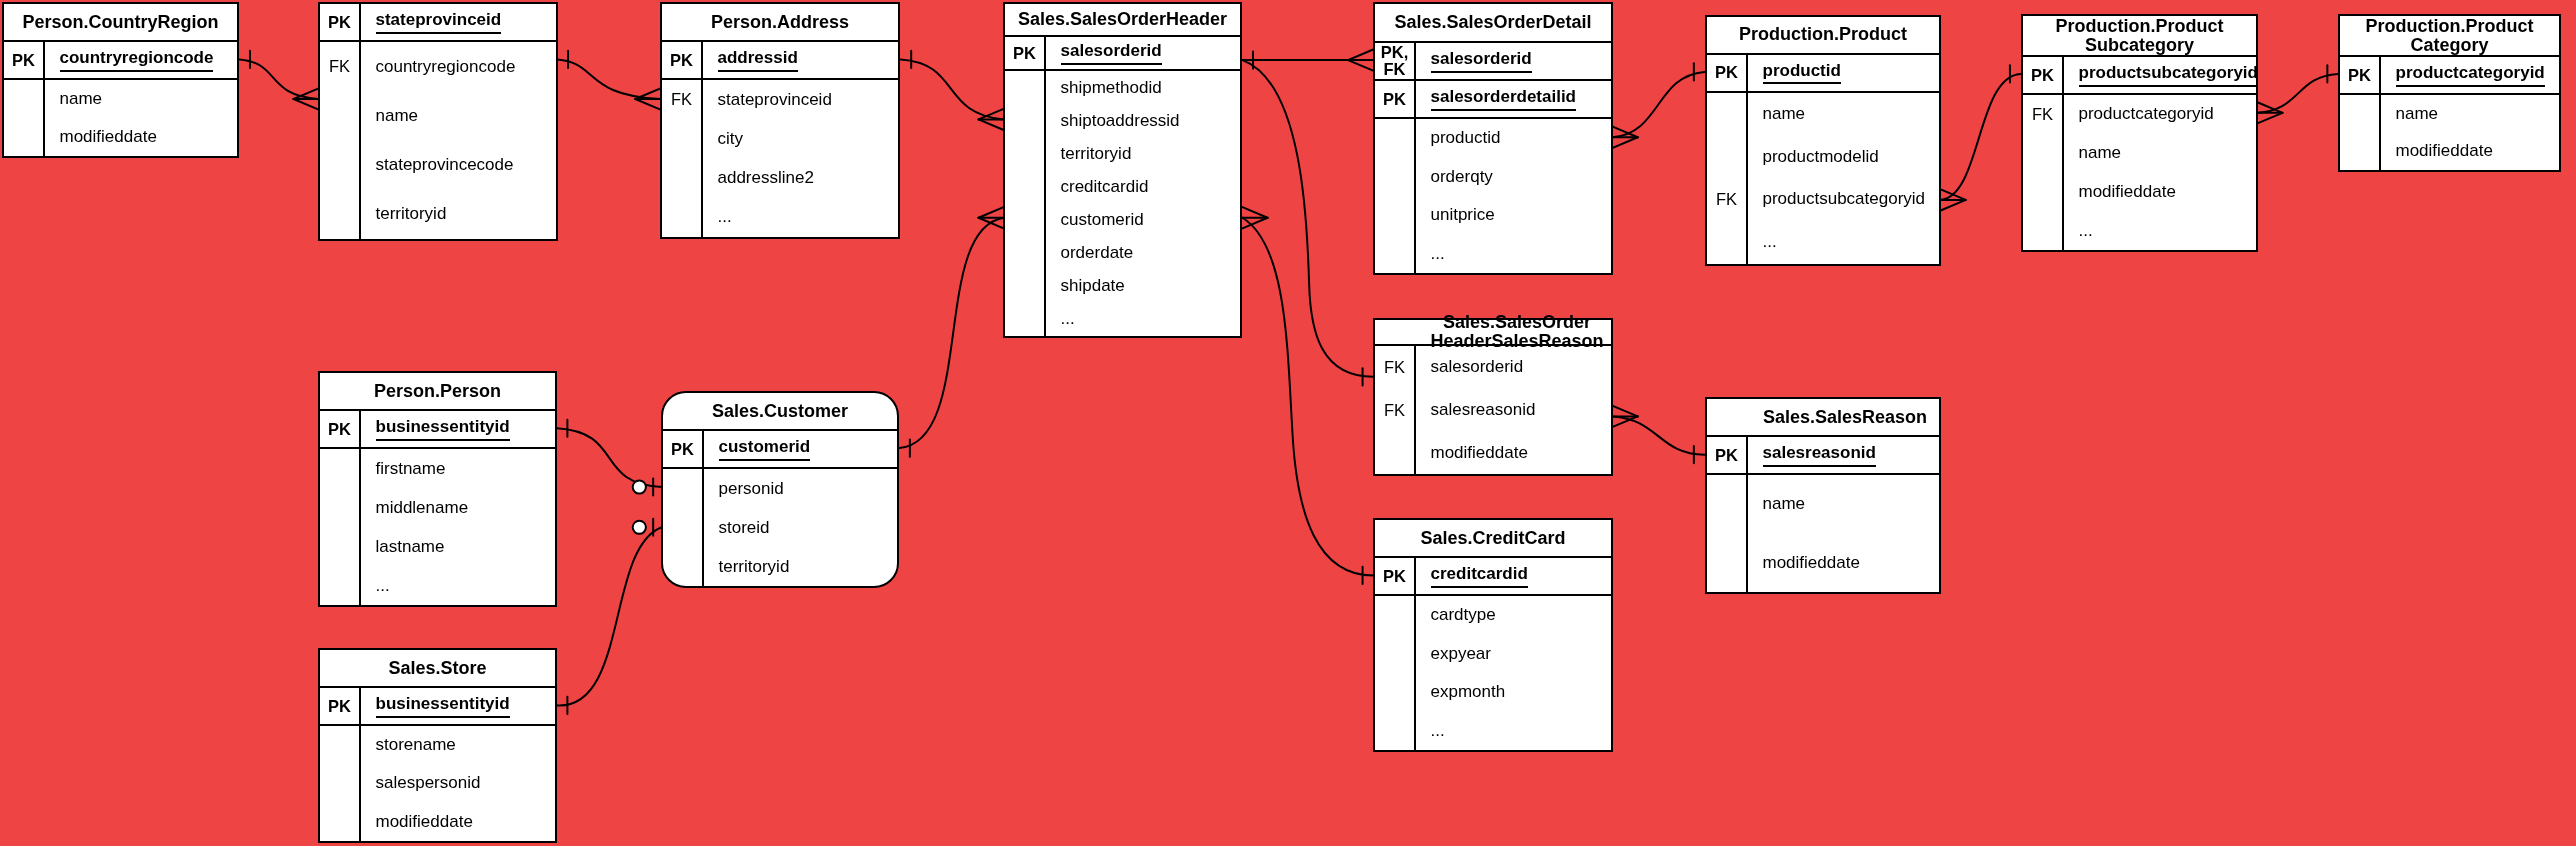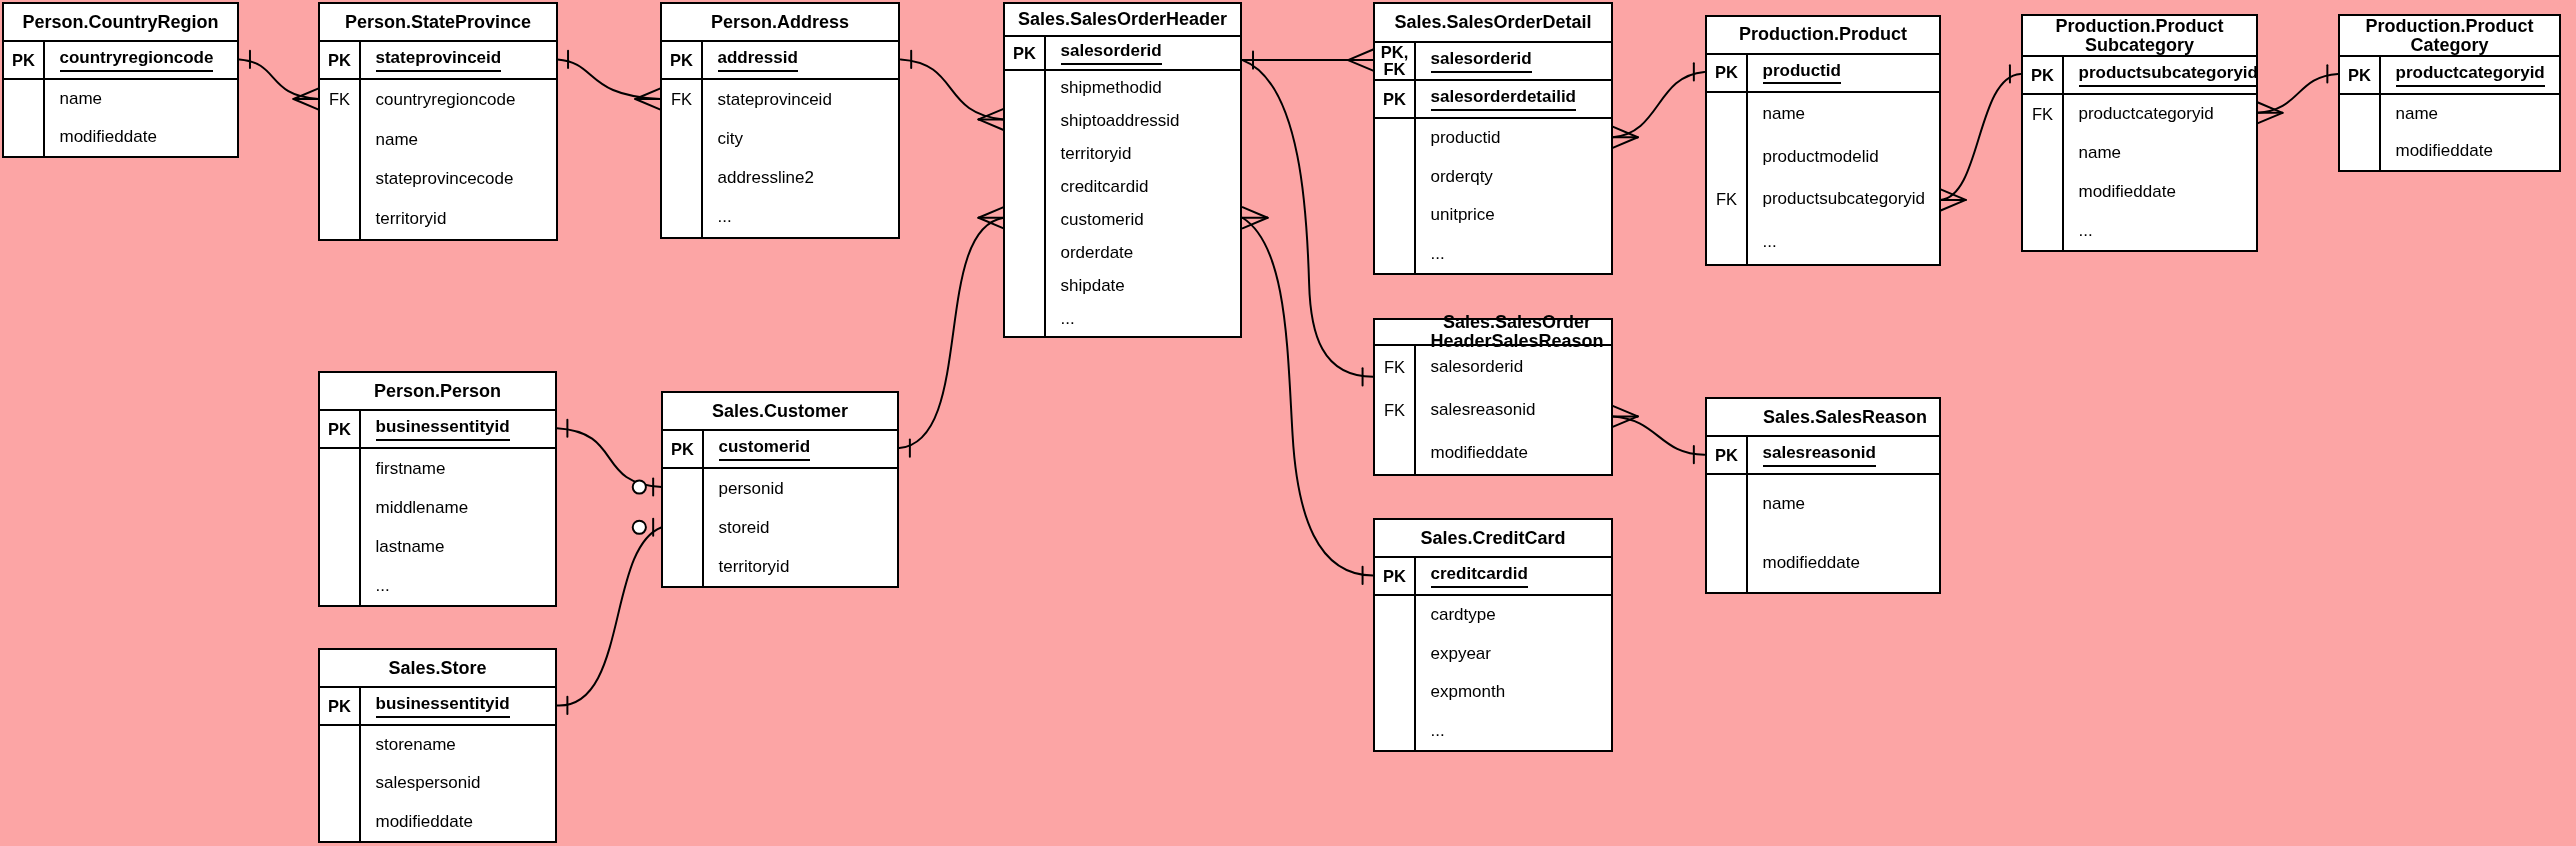--- a/index.html
+++ b/index.html
@@ -1,19 +1,19 @@
 <!DOCTYPE html>
 <html style="font-size:10.6px"><head>
 <meta charset="utf-8">
 <style>
   html,body{margin:0;padding:0;background:#ffffff;}
   #canvas{
     position:relative;
     width:2576px;height:846px;
-    background:#fca5a5;
+    background:#ef4444;
     font-family:"Liberation Sans","DejaVu Sans",sans-serif;
     overflow:hidden;
   }
   #wires{position:absolute;left:0;top:0;width:2576px;height:846px;z-index:0;}
   .erd-table{
     position:absolute;
     box-sizing:border-box;
     background:#ffffff;
     border:2px solid #000;
     display:flex;flex-direction:column;
@@ -165,21 +165,20 @@
           <div class="erd-key"></div>
           <div class="erd-label">name</div>
         </div>
         <div class="erd-row">
           <div class="erd-key"></div>
           <div class="erd-label">modifieddate</div>
         </div>
       </div>
     </div>
     <div class="erd-table" style="left: 318px; top: 2px; width: 240px; height: 239px;">
-      <div class="erd-title" style="height: 38px;">Person.StateProvince</div>
       <div class="erd-section pk" style="height: 38px;">
         <div class="erd-row">
           <div class="erd-key bold">PK</div>
           <div class="erd-label">
             <span class="pk-underline">stateprovinceid</span>
           </div>
         </div>
       </div>
       <div class="erd-section grow">
         <div class="erd-row">
@@ -415,21 +414,21 @@
         <div class="erd-row">
           <div class="erd-key"></div>
           <div class="erd-label">lastname</div>
         </div>
         <div class="erd-row">
           <div class="erd-key"></div>
           <div class="erd-label">...</div>
         </div>
       </div>
     </div>
-    <div class="erd-table" style="left: 661px; top: 391px; width: 238px; height: 197px;">
+    <div class="erd-table" style="left: 661px; top: 391px; width: 238px; height: 197px; border-radius: 25px;">
       <div class="erd-title" style="height: 38px;">Sales.Customer</div>
       <div class="erd-section pk" style="height: 38px;">
         <div class="erd-row">
           <div class="erd-key bold">PK</div>
           <div class="erd-label">
             <span class="pk-underline">customerid</span>
           </div>
         </div>
       </div>
       <div class="erd-section grow">

